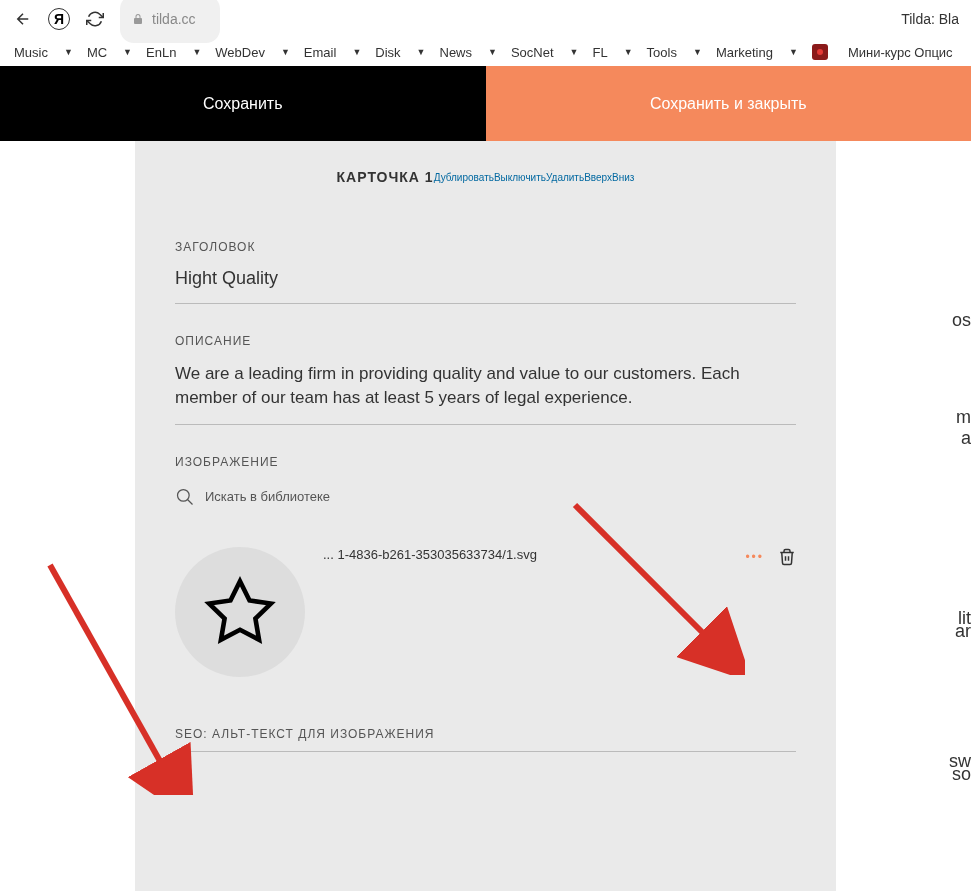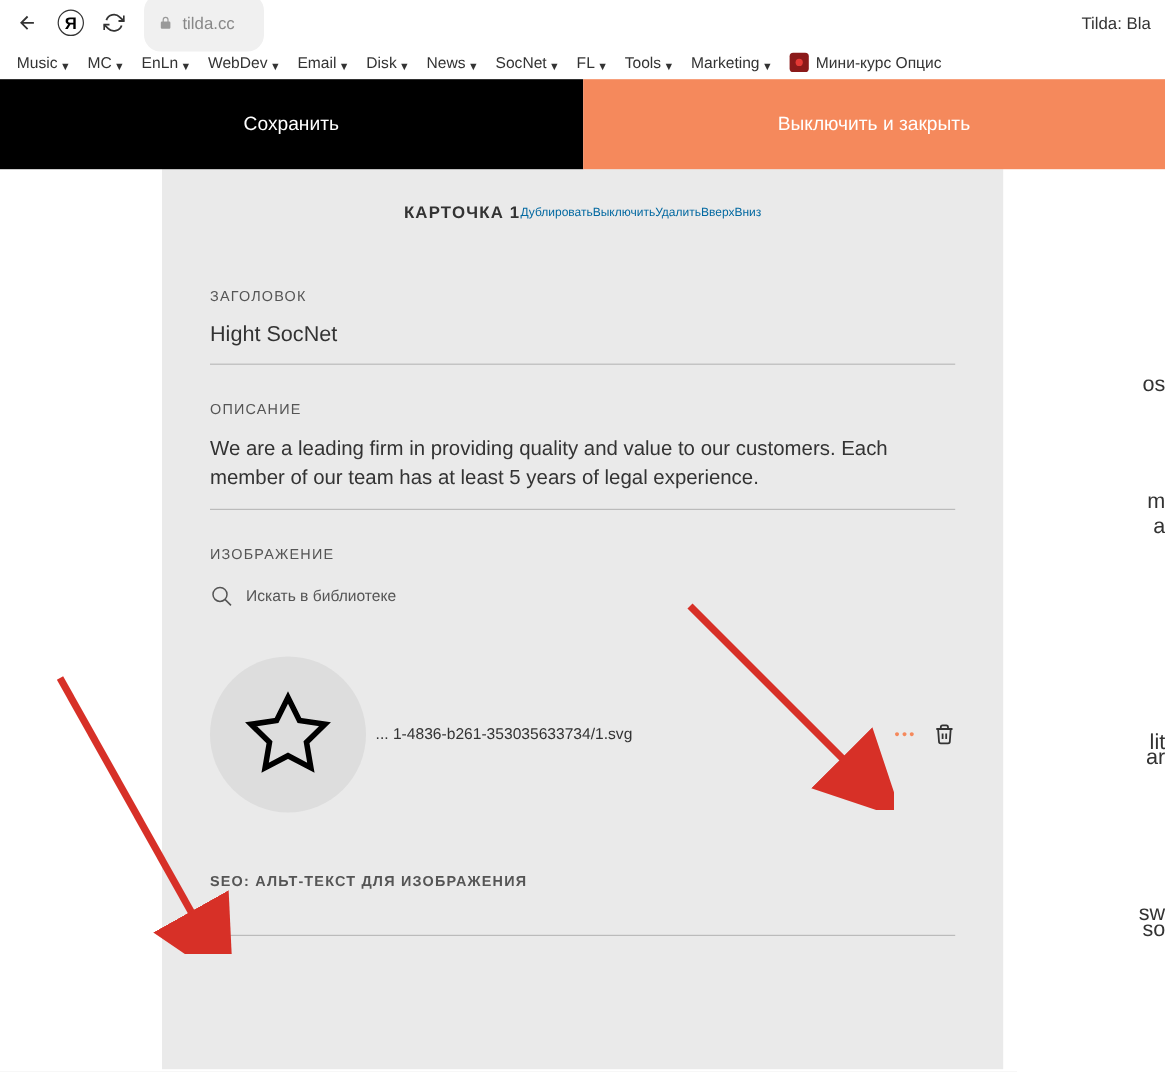--- a/index.html
+++ b/index.html
@@ -6,21 +6,21 @@
     body { font-family: Arial, sans-serif; background: #fff; width: 971px; height: 893px; overflow: hidden; position: relative; }
     
     .browser-toolbar { display: flex; align-items: center; padding: 8px 12px; gap: 14px; height: 38px; }
     .nav-btn { width: 22px; height: 22px; display: flex; align-items: center; justify-content: center; color: #333; cursor: pointer; }
     .nav-circle { width: 22px; height: 22px; border-radius: 50%; border: 1.5px solid #333; display: flex; align-items: center; justify-content: center; font-size: 14px; font-weight: bold; }
     .address-bar { display: flex; align-items: center; background: #f0f0f0; border-radius: 14px; padding: 16px 12px; gap: 8px; color: #888; font-size: 14px; min-width: 100px; }
     .lock-icon { width: 12px; height: 12px; }
     .tab-title { margin-left: auto; font-size: 14px; color: #333; white-space: nowrap; overflow: hidden; }
     
     .bookmarks-bar { display: flex; align-items: center; padding: 4px 10px; gap: 6px; height: 28px; font-size: 13px; color: #333; }
-    .bookmark-item { display: flex; align-items: flex-end; gap: 2px; padding: 2px 4px; cursor: pointer; white-space: nowrap; }
+    .bookmark-item { display: flex; align-items: center; gap: 16px; padding: 2px 4px; cursor: pointer; white-space: nowrap; }
     .bookmark-arrow { font-size: 9px; }
     .bookmark-icon { width: 16px; height: 16px; background: #8b1a1a; border-radius: 3px; margin-right: 4px; display: flex; align-items: center; justify-content: center; }
     
     .action-bar { display: flex; height: 75px; }
     .action-save { flex: 1; background: #000; color: #fff; display: flex; align-items: center; justify-content: center; font-size: 16px; cursor: pointer; }
     .action-save-close { flex: 1; background: #f5895c; color: #fff; display: flex; align-items: center; justify-content: center; font-size: 16px; cursor: pointer; }
     
     .content-wrapper { padding: 0 135px 0 135px; }
     .card-panel { background: #eaeaea; padding: 28px 40px 48px 40px; min-height: 750px; margin-bottom: 12px; }
     .next-panel { background: #eaeaea; height: 20px; }
@@ -31,28 +31,28 @@
     .card-action { cursor: pointer; }
     
     .field-label { font-size: 12px; letter-spacing: 1px; color: #555; margin-bottom: 14px; }
     .field-value { font-size: 18px; color: #333; padding-bottom: 14px; border-bottom: 1px solid #bbb; margin-bottom: 30px; }
     .field-value.description { font-size: 17px; line-height: 1.4; }
     
     .upload-row { display: flex; align-items: center; justify-content: space-between; margin-bottom: 40px; margin-top: 18px; }
     .upload-btn { background: #1d1d1d; color: #fff; padding: 16px 38px; font-size: 15px; cursor: pointer; border: none; }
     .library-search { display: flex; align-items: center; gap: 10px; cursor: pointer; font-size: 13px; color: #555; }
     
-    .image-row { display: flex; align-items: center; gap: 8px; margin-bottom: 50px; position: relative; }
+    .image-row { display: flex; align-items: flex-start; gap: 18px; margin-bottom: 50px; position: relative; }
     .image-preview { width: 130px; height: 130px; background: #ddd; border-radius: 50%; display: flex; align-items: center; justify-content: center; }
     .image-filename { font-size: 13px; color: #333; flex: 1; }
     .image-controls { display: flex; align-items: center; gap: 14px; margin-left: auto; }
     .more-dots { color: #f5895c; letter-spacing: 2px; font-size: 12px; cursor: pointer; }
     .trash-icon { cursor: pointer; }
     
-    .alt-field { padding-bottom: 38px; border-bottom: 1px solid #bbb; font-weight: bold; }
+    .alt-field { padding-bottom: 10px; border-bottom: 1px solid #bbb; }
     
     .arrow-annotation { position: absolute; pointer-events: none; }
     
     .right-text { position: absolute; right: 0; color: #333; font-size: 18px; overflow: hidden; }
     .rt1 { top: 310px; } .rt2 { top: 407px; } .rt3 { top: 428px; }
     .rt4 { top: 608px; } .rt5 { top: 621px; } .rt6 { top: 751px; } .rt7 { top: 764px; }
   </style>
 </head>
 <body>
 
@@ -129,39 +129,39 @@
           <rect width="10" height="10" fill="#8b1a1a" rx="2"></rect>
           <circle cx="5" cy="5" r="3" fill="#e53935"></circle>
         </svg>
     </div>
     <span>Мини-курс Опцис</span>
   </div>
 </div>
 
 <div class="action-bar">
   <div class="action-save">Сохранить</div>
-  <div class="action-save-close">Выключить и закрыть</div>
+  <div class="action-save-close">Сохранить и закрыть</div>
 </div>
 
 <div class="content-wrapper">
   <div class="card-panel">
 
     <div class="card-header">
       <div class="card-title">КАРТОЧКА 1</div>
       <div class="card-actions">
         <span class="card-action">Дублировать</span>
         <span class="card-action">Выключить</span>
         <span class="card-action">Удалить</span>
         <span class="card-action">Вверх</span>
         <span class="card-action">Вниз</span>
       </div>
     </div>
 
     <div class="field-label">ЗАГОЛОВОК</div>
-    <div class="field-value">Hight SocNet</div>
+    <div class="field-value">Hight Quality</div>
 
     <div class="field-label">ОПИСАНИЕ</div>
     <div class="field-value description">We are a leading firm in providing quality and value to our customers. Each member of our team has at least 5 years of legal experience.</div>
 
     <div class="field-label">ИЗОБРАЖЕНИЕ</div>
 
     <div class="upload-row">
       <div class="library-search">
         <svg width="20" height="20" viewBox="0 0 24 24" fill="none" stroke="#555" stroke-width="1.5">
             <circle cx="10" cy="10" r="7"></circle>

